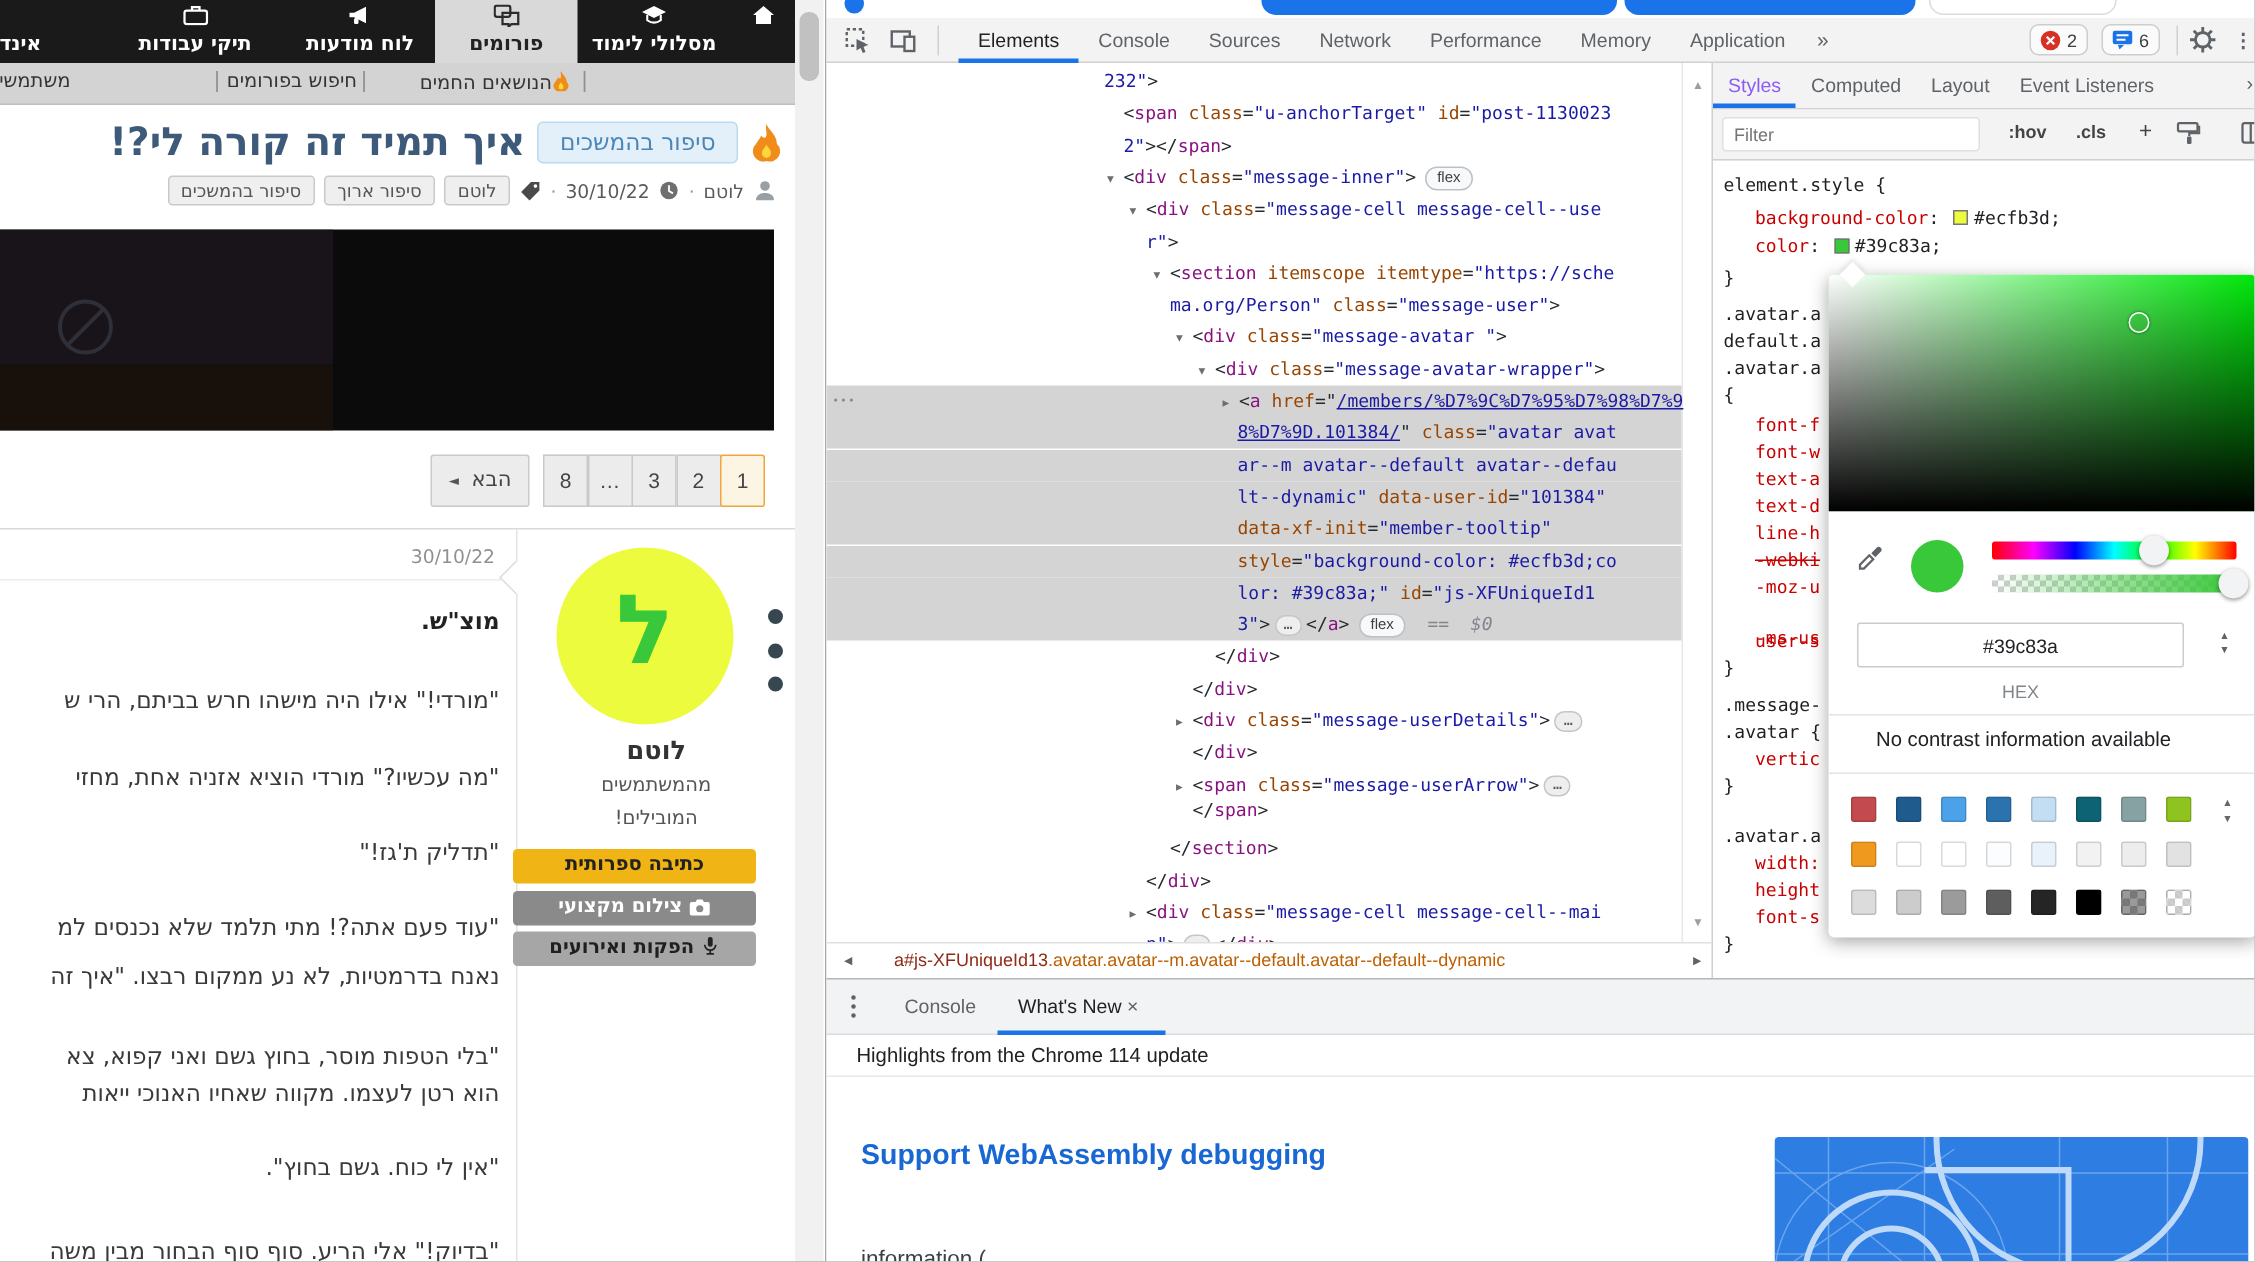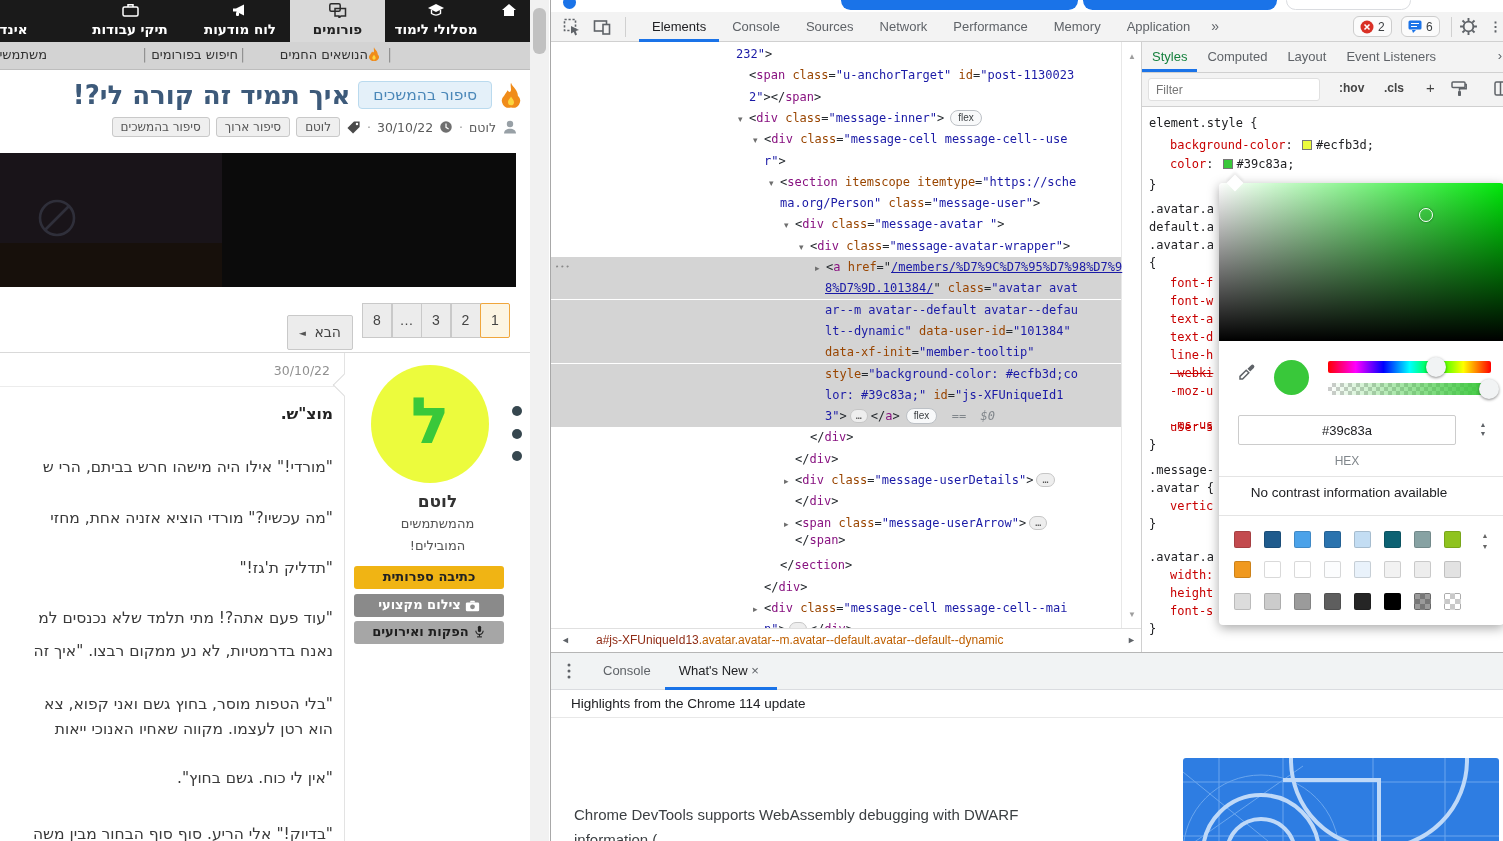--- a/index.html
+++ b/index.html
@@ -33,38 +33,38 @@
   .mdot { color:#999; }
   .banner { position:absolute; top:153px; right:14px; width:516px; height:134px; background:#0b0b0b; overflow:hidden; }
   .banner .bl { position:absolute; right:294px; top:0; width:222px; height:90px; background:#191419; }
   .banner .bb { position:absolute; right:294px; top:90px; width:222px; height:44px; background:#17100b; }
   .banner svg { position:absolute; top:44px; right:438px; }
   .pager { position:absolute; top:303px; left:0; width:530px; height:36px; }
   .pbtn { position:absolute; top:0; height:35px; background:#ececec; border:1px solid #c9c9c9;
           color:#444; font-size:14px; text-align:center; line-height:33px; cursor:pointer;
           font-family:"Liberation Sans",sans-serif; }
   .pbtn.cur { background:#fcf5e3; border:1px solid #f0a63c; border-radius:2px; z-index:2; }
-  .pbtn.next { border-radius:2px; font-family:"DejaVu Sans",sans-serif;margin-top:12px; }
+  .pbtn.next { border-radius:2px; font-family:"DejaVu Sans",sans-serif; }
   .pbtn.next .arr { font-size:9px; color:#555; margin-right:4px; vertical-align:1px; }
 
   .post { position:absolute; top:352px; left:0; width:530px; height:489px; border-top:1px solid #d9d9d9; background:#fff; }
   .post .vsep { position:absolute; top:0; bottom:0; right:185px; width:1px; background:#e3e3e3; }
   .pdate { position:absolute; top:10px; right:200px; color:#909090; font-size:12.5px; }
   .phr { position:absolute; top:33px; right:185px; width:345px; height:1px; background:#ececec; }
   .uarrow { position:absolute; top:24px; right:178px; width:16px; height:16px; background:#fff;
             border-left:1px solid #ddd; border-bottom:1px solid #ddd; transform:rotate(45deg); }
   .pline { position:absolute; right:197px; white-space:nowrap; font-size:15.5px; color:#3a3a3a; direction:rtl; }
   .pline.b { font-weight:bold; color:#222; }
   .avatar { position:absolute; top:12px; right:41px; width:118px; height:118px; border-radius:50%;
             display:flex; align-items:center; justify-content:center; cursor:pointer;
             font-size:64px; font-weight:bold; }
   .uname { position:absolute; top:138px; right:0; width:185px; text-align:center; font-weight:bold;
            font-size:17px; color:#333; cursor:pointer; }
   .usub { position:absolute; right:0; width:185px; text-align:center; font-size:13px; color:#555; }
-  .ubanner { position:absolute; right:26px; width:150px; height:23px; border-radius:3px;
+  .ubanner { position:absolute; right:26px; width:162px; height:23px; border-radius:3px;
              font-size:13px; font-weight:bold; text-align:center; line-height:22px; cursor:default; }
   .ubanner.gold { background:#f0b414; color:#222; }
   .ubanner.gray { background:#8a8a8a; color:#fff; }
   .ubanner.silver { background:#a6a6a6; color:#1f1f1f; }
   .ubanner svg { vertical-align:-3px; margin-left:4px; }
   .udots span { position:absolute; right:8px; width:10px; height:10px; border-radius:50%; background:#36474f; }
 
   
   .vscroll { position:absolute; left:530px; top:0; width:19px; height:841px; background:#f1f1f1; }
   .vscroll .thumb { position:absolute; left:3px; top:8px; width:13px; height:46px; background:#c1c1c1; border-radius:6px; }
@@ -109,21 +109,21 @@
               border-top:1px solid #e0e0e0; font-size:12px; line-height:23px; }
   .crumbbar .ar { position:absolute; top:0; color:#5f6368; font-size:9px; cursor:pointer; }
   .crumb { position:absolute; left:45px; white-space:nowrap; cursor:pointer; }
   .crumb .ce { color:#8f2b14; } .crumb .cc { color:#bf5f00; }
 
   .stpanel { position:absolute; left:590px; top:42px; width:363px; height:610px; background:#fff;
              border-left:1px solid #d0d0d0; overflow:hidden; }
   .sttabs { position:absolute; left:0; top:0; width:363px; height:31px; background:#f3f3f3;
             border-bottom:1px solid #d0d0d0; display:flex; }
   .sttab { padding:0 10px; line-height:29px; font-size:13px; color:#5f6368; cursor:pointer; white-space:nowrap; }
-  .sttab.active { color:#15803d; border-bottom:3px solid #1a73e8; }
+  .sttab.active { color:#8b5cf6; border-bottom:3px solid #1a73e8; }
   .stchev { position:absolute; right:2px; top:6px; color:#5f6368; font-size:13px; }
   .stfilter { position:absolute; left:0; top:31px; width:363px; height:34px; background:#f3f3f3; border-bottom:1px solid #d0d0d0; }
   .stfilter input { position:absolute; left:6px; top:5px; width:172px; height:23px; border:1px solid #e0e0e0;
                     border-radius:3px; padding:0 7px; font-size:12px; color:#202124; background:#fff; }
   .stbtn { position:absolute; top:8px; font-size:12px; font-weight:bold; color:#444; cursor:pointer; }
   .stcode { font-family:"DejaVu Sans Mono",monospace; font-size:12px; }
   .esline { position:absolute; left:7px; white-space:pre; }
   .prop-name { color:#c80000; } .prop-val { color:#202124; }
   .swatch { display:inline-block; width:10px; height:10px; border:1px solid #777; margin:0 4px -1px 2px; }
   .stclip { position:absolute; white-space:pre; cursor:pointer; }
@@ -589,21 +589,21 @@
           </svg>
       </span>
       <div class="drtabs" id="drtabs">
           <div class="drtab">Console</div>
           <div class="drtab active">What's New<span class="x"> ×</span></div>
         </div>
     </div>
     <div class="hlrow">Highlights from the Chrome 114 update</div>
 
     <div class="wn">
-      <div class="p1">Chrome DevTools supports WebAssembly debugging with DWARF</div>
+      <h2>Support WebAssembly debugging</h2>
       <div class="p2">information (</div>
       <span class="img">
         <svg width="316" height="92" viewBox="0 0 316 92">
             <rect width="316" height="92" rx="3" fill="#2e7de2"></rect>
             <g stroke="#6aa6ee" stroke-width="1" fill="none">
               <line x1="36" y1="0" x2="36" y2="92"></line>
               <line x1="100" y1="0" x2="100" y2="92"></line>
               <line x1="190" y1="0" x2="190" y2="92"></line>
               <line x1="262" y1="0" x2="262" y2="92"></line>
               <line x1="0" y1="24" x2="316" y2="24"></line>

